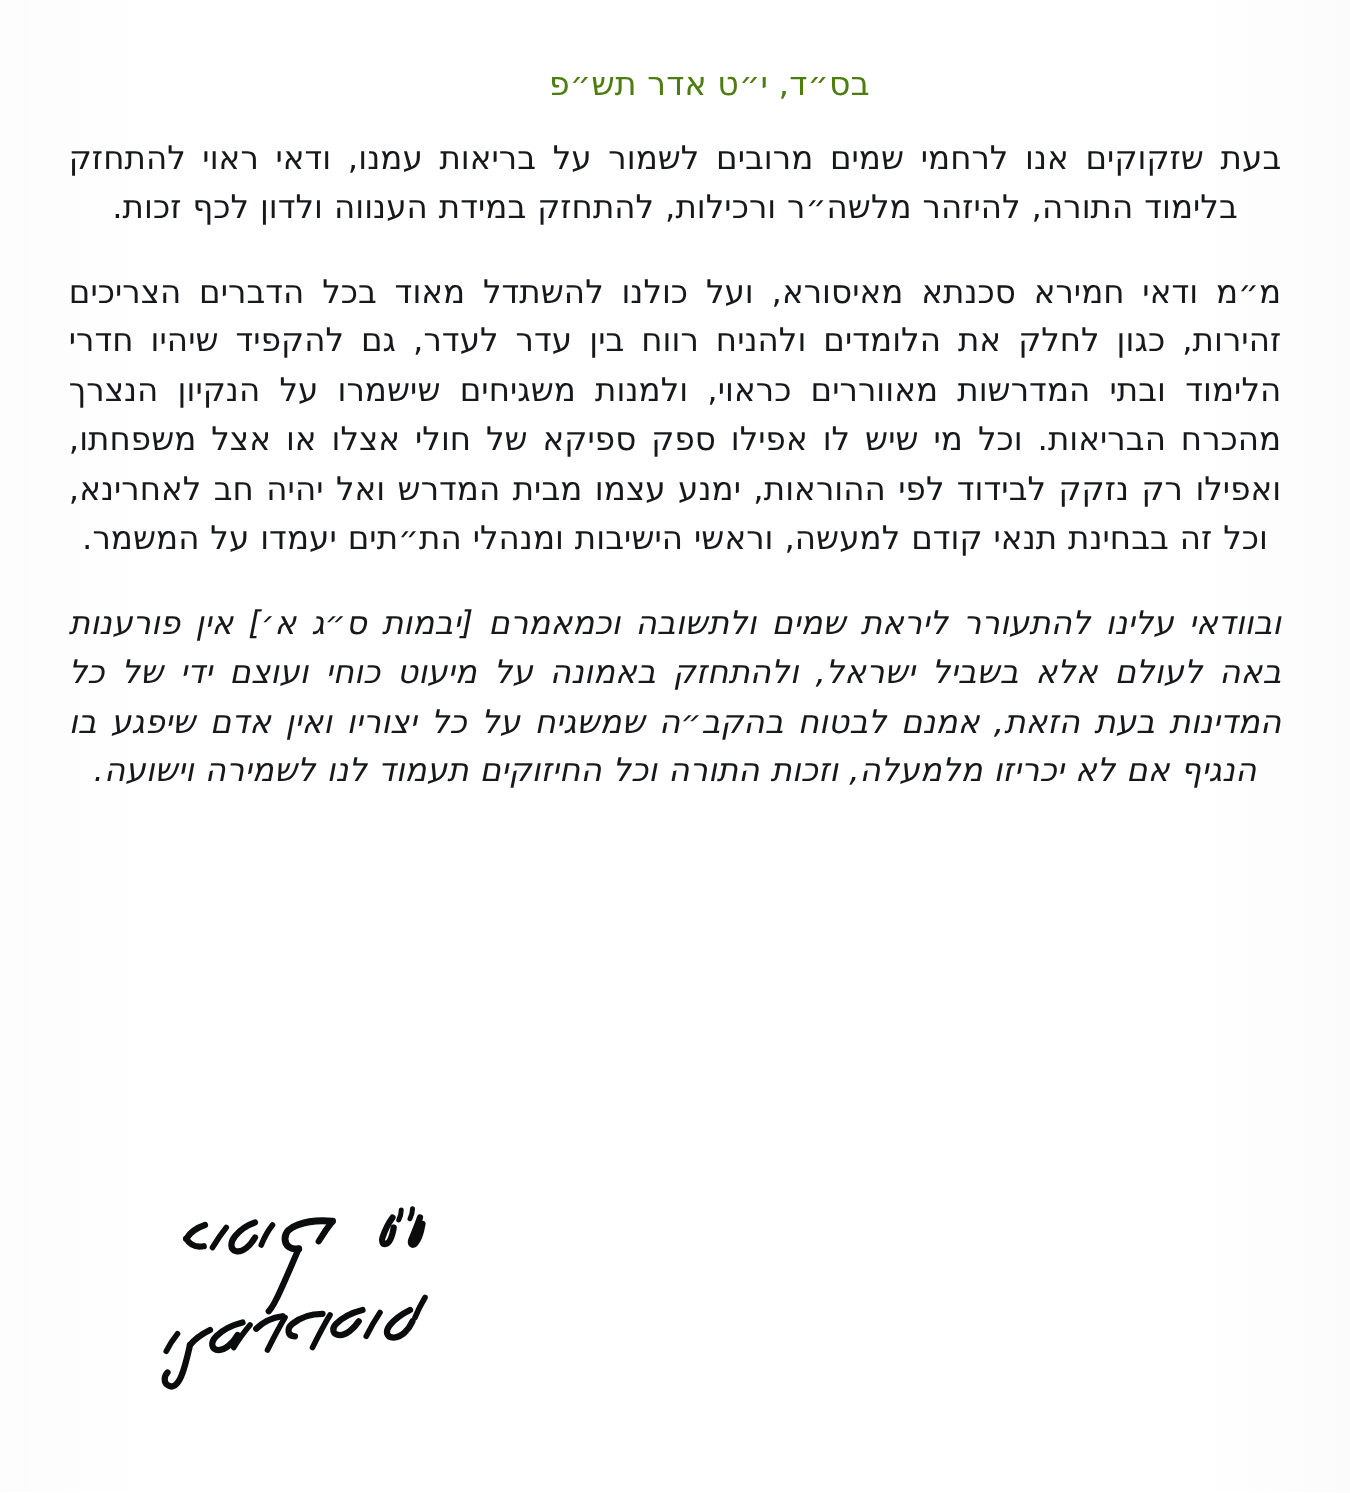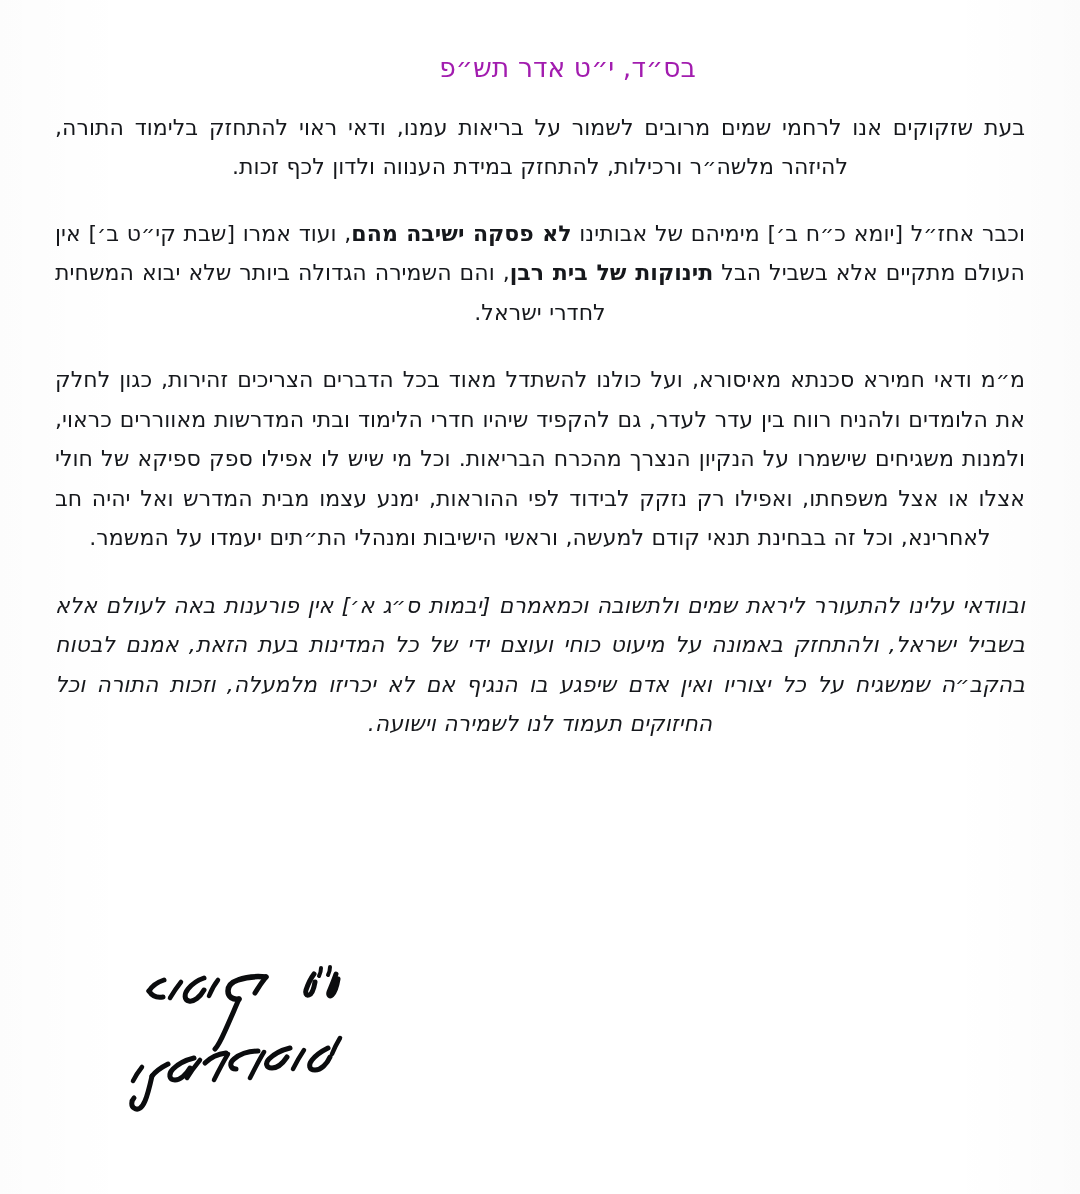--- a/index.html
+++ b/index.html
@@ -32,32 +32,32 @@
     position: absolute;
     right: 55px;
     left: 55px;
     top: 0;
   }
   .date-line {
     direction: rtl;
     text-align: center;
     font-size: 26.5px;
     line-height: 1.2;
-    color: #a21caf;
+    color: #4d7c0f;
     margin-top: 52px;
     margin-right: 0;
     margin-left: 0;
     letter-spacing: 0.1px;
     padding-left: 55px;
   }
   .para {
     direction: rtl;
     text-align: justify;
     text-align-last: center;
-    font-size: 22px;
+    font-size: 26px;
     line-height: 39.5px;
     color: #16181c;
     letter-spacing: 0.05px;
     word-spacing: 0.4px;
   }
   .para b {
     font-weight: 700;
   }
   .p1 { margin-top: 24px; }
   .p2 { margin-top: 27px; }
@@ -89,21 +89,20 @@
 <div class="page">
 
   <div class="scan-noise"></div>
 
   <div class="content">
 
     <div class="date-line">בס״ד, י״ט אדר תש״פ</div>
 
     <p class="para p1"><span>בעת שזקוקים אנו לרחמי שמים מרובים לשמור על בריאות עמנו, ודאי ראוי להתחזק בלימוד התורה, להיזהר מלשה״ר ורכילות, להתחזק במידת הענווה ולדון לכף זכות.</span></p>
 
-    <p class="para p2"><span>וכבר אחז״ל [יומא כ״ח ב׳] מימיהם של אבותינו </span><b>לא פסקה ישיבה מהם</b><span>, ועוד אמרו [שבת קי״ט ב׳] אין העולם מתקיים אלא בשביל הבל </span><b>תינוקות של בית רבן</b><span>, והם השמירה הגדולה ביותר שלא יבוא המשחית לחדרי ישראל.</span></p>
 
     <p class="para p3"><span>מ״מ ודאי חמירא סכנתא מאיסורא, ועל כולנו להשתדל מאוד בכל הדברים הצריכים זהירות, כגון לחלק את הלומדים ולהניח רווח בין עדר לעדר, גם להקפיד שיהיו חדרי הלימוד ובתי המדרשות מאווררים כראוי, ולמנות משגיחים שישמרו על הנקיון הנצרך מהכרח הבריאות. וכל מי שיש לו אפילו ספק ספיקא של חולי אצלו או אצל משפחתו, ואפילו רק נזקק לבידוד לפי ההוראות, ימנע עצמו מבית המדרש ואל יהיה חב לאחרינא, וכל זה בבחינת תנאי קודם למעשה, וראשי הישיבות ומנהלי הת״תים יעמדו על המשמר.</span></p>
 
     <p class="para p4"><span>ובוודאי עלינו להתעורר ליראת שמים ולתשובה וכמאמרם [יבמות ס״ג א׳] אין פורענות באה לעולם אלא בשביל ישראל, ולהתחזק באמונה על מיעוט כוחי ועוצם ידי של כל המדינות בעת הזאת, אמנם לבטוח בהקב״ה שמשגיח על כל יצוריו ואין אדם שיפגע בו הנגיף אם לא יכריזו מלמעלה, וזכות התורה וכל החיזוקים תעמוד לנו לשמירה וישועה.</span></p>
 
   </div>
 
   <div class="signature-block">
     <svg class="signature-svg" viewBox="0 0 300 190" xmlns="http://www.w3.org/2000/svg" aria-hidden="true">
 

